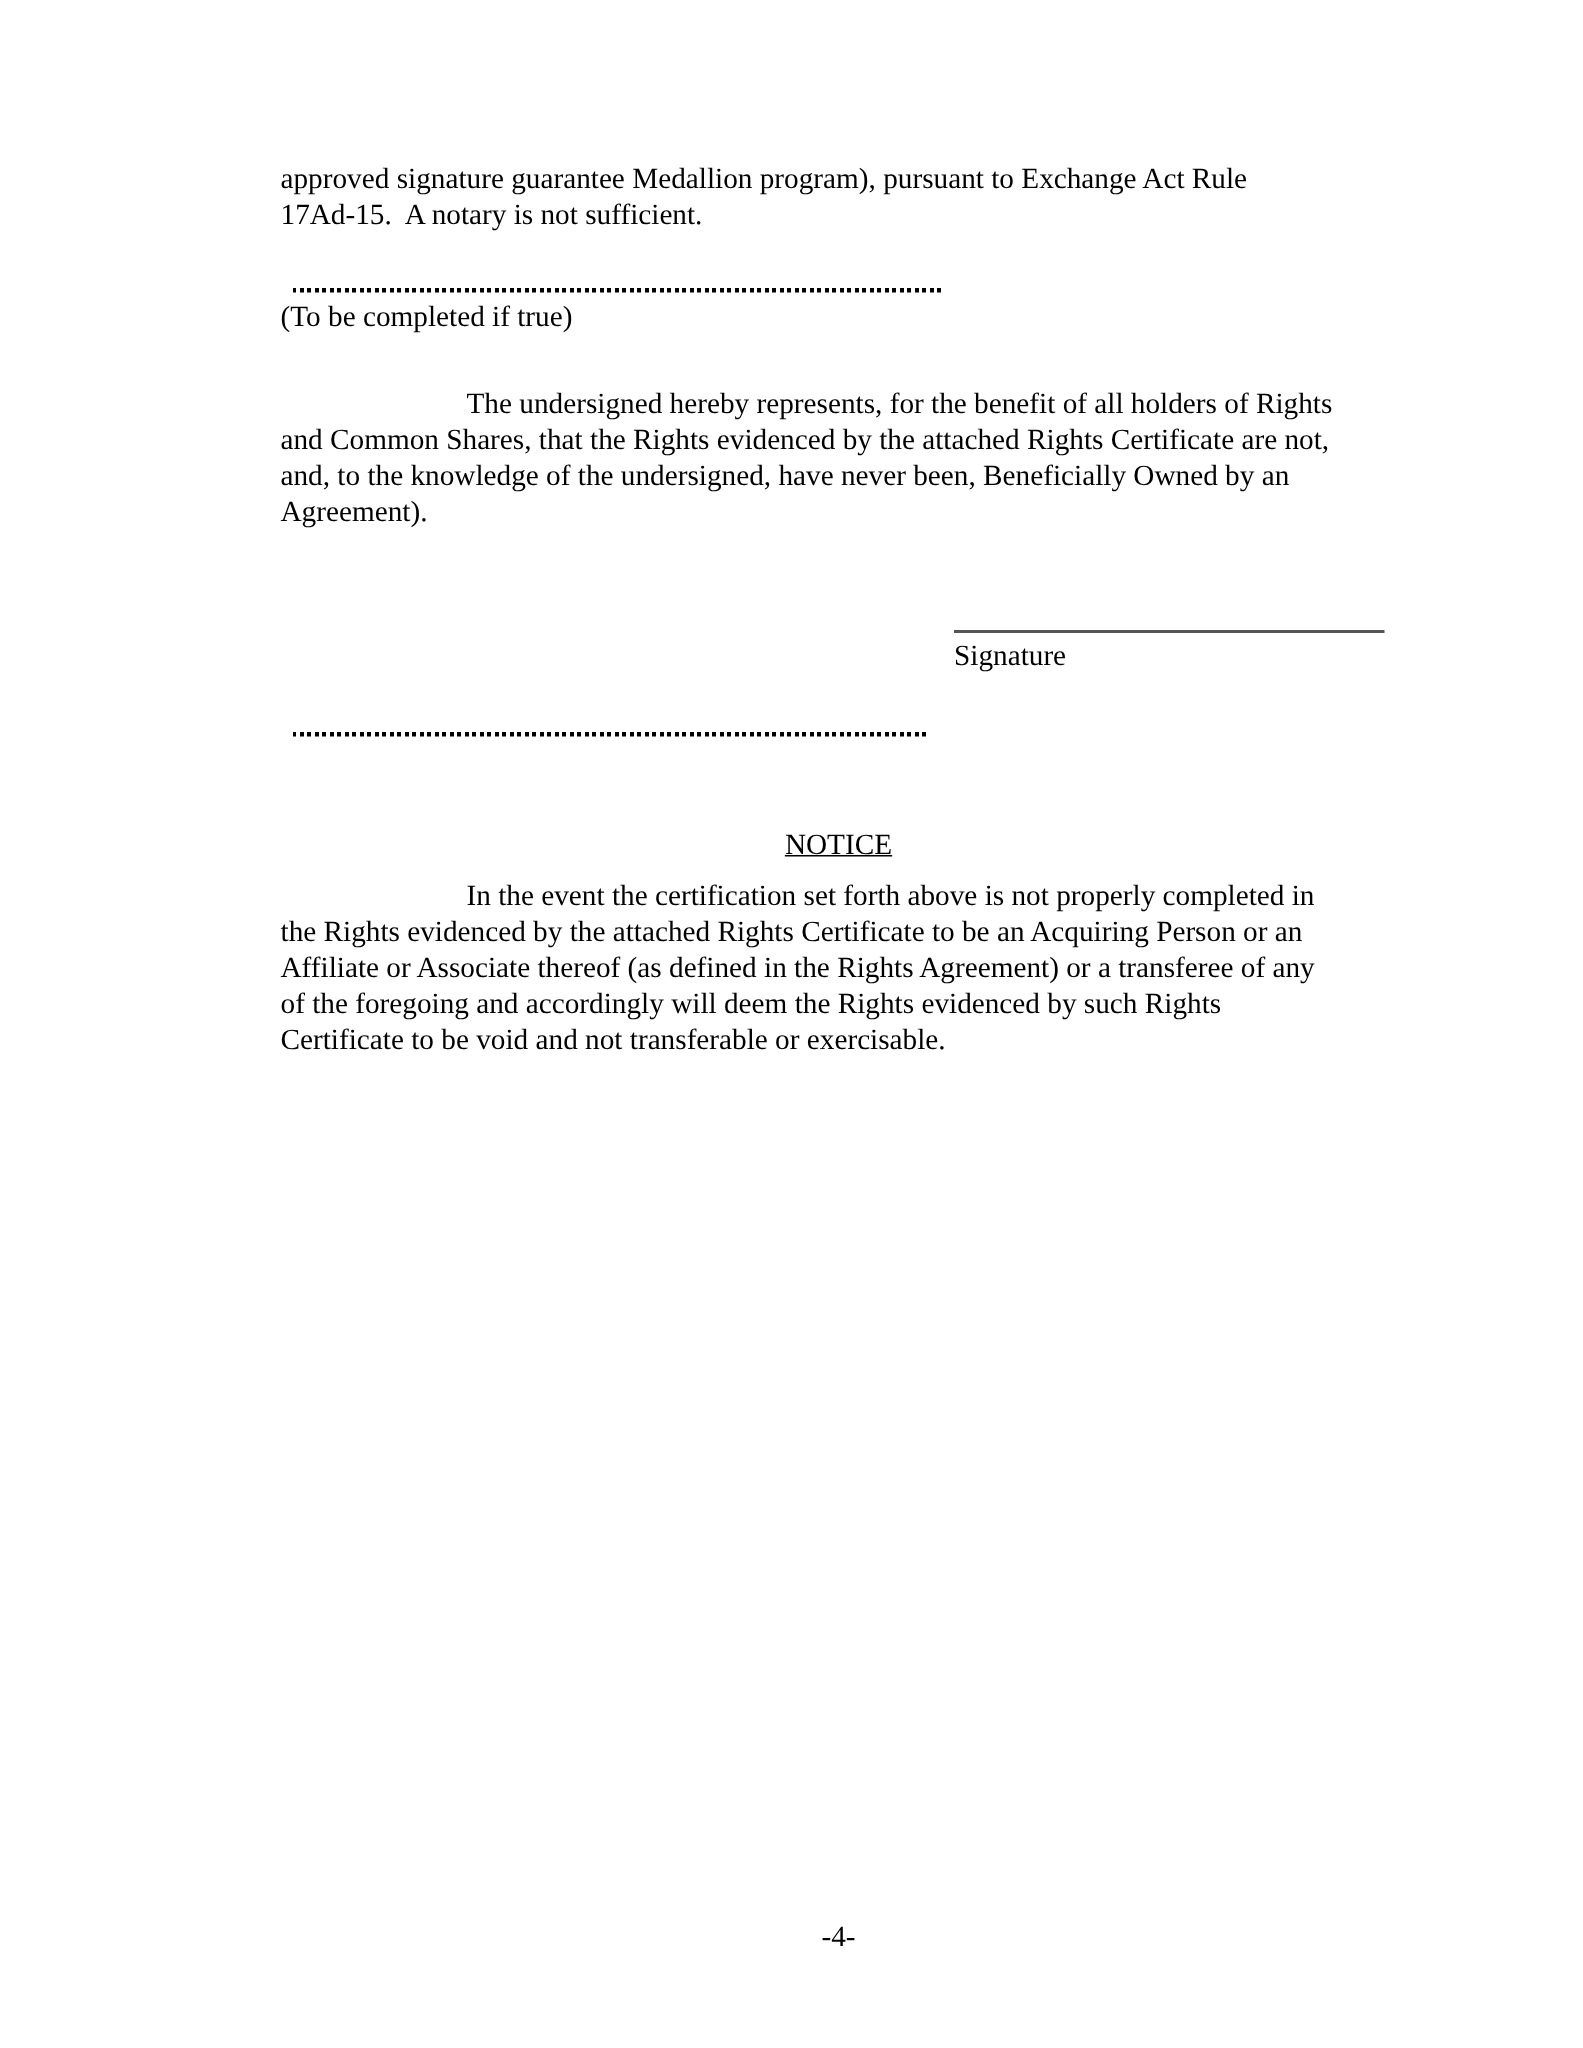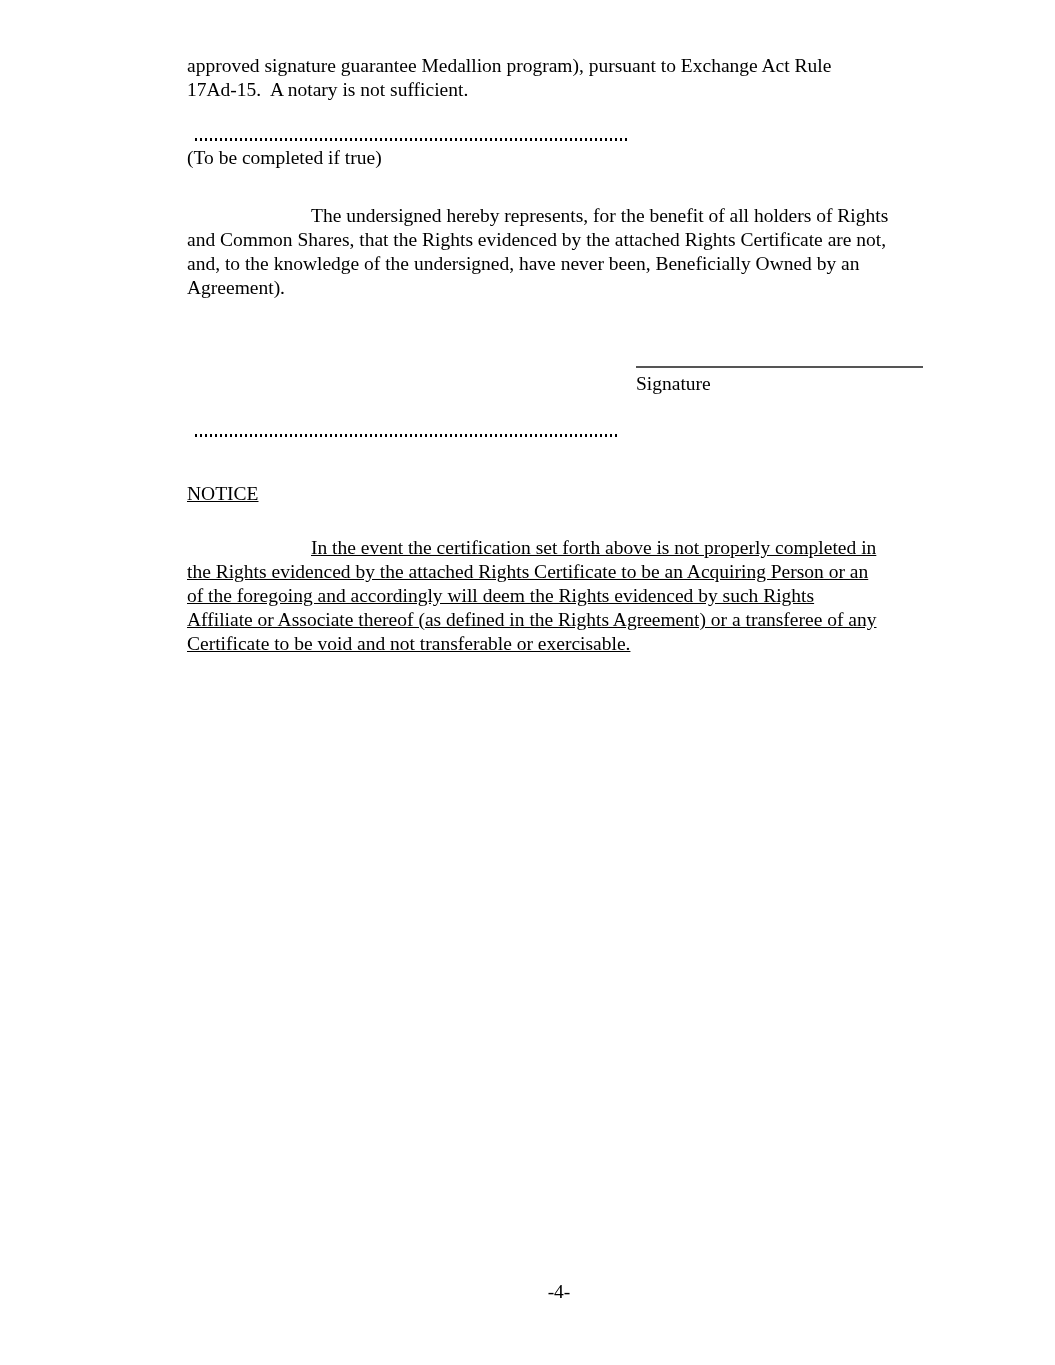--- a/index.html
+++ b/index.html
@@ -24,41 +24,41 @@
     top: 0;
     width: 744px;
     height: 100%;
   }
   .line {
     white-space: pre;
   }
   .indent {
     padding-left: 124px;
   }
-  .para-intro   { margin-top: 54px; font-family: Liberation Serif, serif; }
+  .para-intro   { margin-top: 108px; font-family: Liberation Serif, serif; }
   .dotted-line {
     height: 3px;
     margin-left: 8px;
     background: repeating-linear-gradient(90deg, #000000 0px, #000000 2.5px, transparent 2.5px, transparent 5px);
   }
   .dotted-1 { margin-top: 36px; width: 433px; }
   .caption  { margin-top: 5px; white-space: pre; }
   .para-cert { margin-top: 34px; }
   .sig-block { margin-top: 66px; margin-left: 449px; width: 287px; }
   .sig-rule  { height: 2px; background: #555555; }
   .sig-label { margin-top: 4px; white-space: pre; }
   .dotted-2 { margin-top: 38px; width: 425px; }
   .notice-heading {
-    margin-top: 45px;
-    text-align: left;
+    margin-top: 61px;
+    text-align: center;
   }
   .notice-heading span {
     text-decoration: underline;
   }
-  .para-notice { margin-top: 30px; text-decoration: underline; }
+  .para-notice { margin-top: 10px; }
   .footer {
     position: absolute;
     top: 1280px;
     left: 0;
     width: 100%;
     text-align: center;
     white-space: pre;
   }
 </style>
 </head>
@@ -90,21 +90,21 @@
 
     <div class="dotted-line dotted-2"></div>
 
     <div class="notice-heading">
       <span>NOTICE</span>
     </div>
 
     <div class="para-notice">
       <div class="line indent">In the event the certification set forth above is not properly completed in</div>
       <div class="line">the Rights evidenced by the attached Rights Certificate to be an Acquiring Person or an</div>
+      <div class="line">Affiliate or Associate thereof (as defined in the Rights Agreement) or a transferee of any</div>
       <div class="line">of the foregoing and accordingly will deem the Rights evidenced by such Rights</div>
-      <div class="line">Affiliate or Associate thereof (as defined in the Rights Agreement) or a transferee of any</div>
       <div class="line">Certificate to be void and not transferable or exercisable.</div>
     </div>
 
     <div class="footer">-4-</div>
 
   </div>
 </div>
 
 </body></html>

